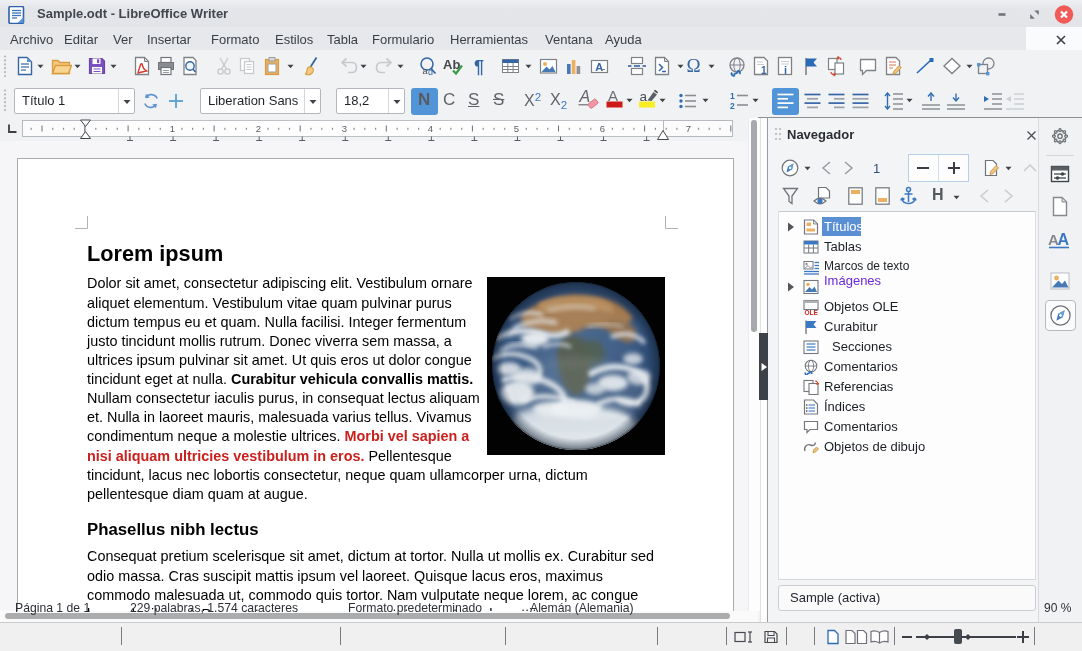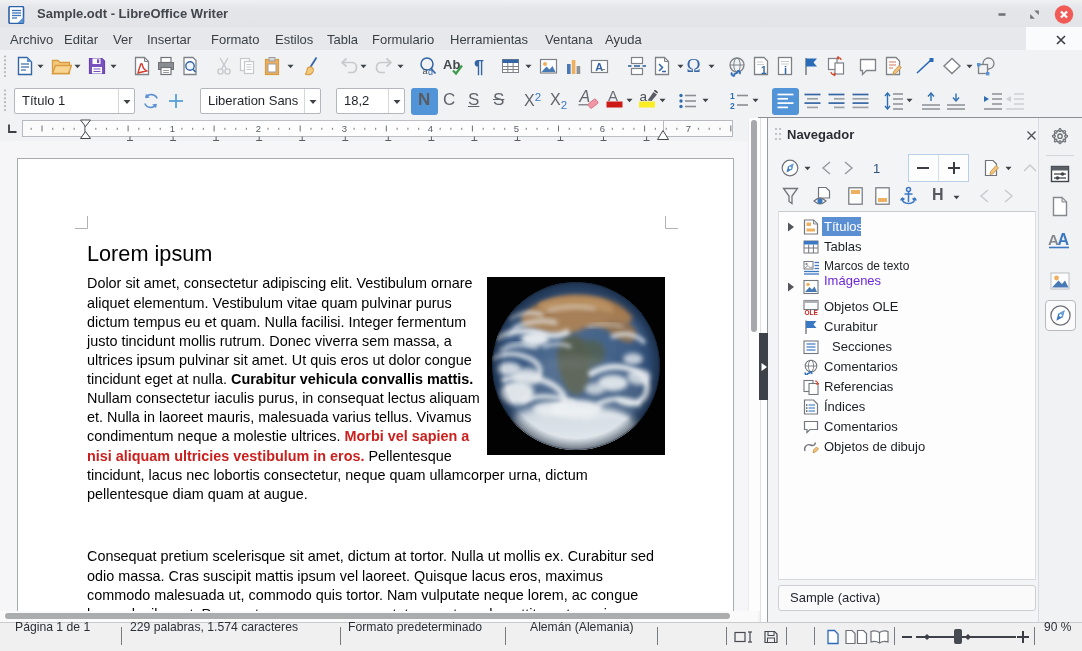--- a/index.html
+++ b/index.html
@@ -20,21 +20,21 @@
 #vthumb{left:751px;top:120px;width:6px;height:212px;background:#a6a8ab;border-radius:3px}
 #splitter{left:760px;top:118px;width:8px;height:504px;background:#fdfdfe;border-left:1px solid #dfe1e3;border-right:1px solid #989ca0}
 #splitbtn{left:759px;top:333px;width:10px;height:67px;background:#3d4249}
 #splitbtn svg{position:absolute;left:1px;top:29px}
 #hscroll{left:0;top:611px;width:758px;height:11px;background:#fafafa}
 #hthumb{left:5px;top:613px;width:725px;height:6px;background:#aaacae;border-radius:3px}
 #navpanel{left:768px;top:118px;width:270px;height:504px;background:#f3f4f6}
 #navtitle{left:787px;top:127px;font-size:13px;font-weight:bold;color:#2a2e34}
 #tabrail{left:1038px;top:118px;width:44px;height:504px;background:#f1f2f4;border-left:1px solid #d8dade}
 #statusbar{left:0;top:622px;width:1082px;height:29px;background:#f0f0f1;border-top:1px solid #c9cbcd}
-.st{top:620px;font-size:12.2px;color:#2c3036}
+.st{top:601px;font-size:12.2px;color:#2c3036}
 .stsep{top:627px;width:1px;height:18px;background:#787c81}
 .doctext{color:#000;letter-spacing:0}
 </style></head>
 <body>
 <div class="abs" id="titlebar"></div>
 <div class="abs" id="titletext">Sample.odt - LibreOffice Writer</div>
 <svg class="abs" style="left:8px;top:6px" width="18" height="18" viewBox="0 0 18 18">
     <rect x="1" y="0.5" width="14.5" height="17" rx="1.5" fill="#fff" stroke="#2f62a8" stroke-width="1.6"></rect>
     <path d="M15.5 11 L15.5 17 L9.5 17 Z" fill="#5b94d6"></path>
     <g stroke="#3a76bb" stroke-width="1.3">
@@ -590,22 +590,23 @@
   </div>
 <div class="abs" id="docarea">
   <div id="page"></div>
 
   <svg class="abs" style="left:75px;top:73.5px" width="13" height="14" viewBox="0 0 13 14">
       <path d="M12.5 1 L12.5 13.5 L0 13.5" fill="none" stroke="#b0b2b5" stroke-width="1"></path>
     </svg>
   <svg class="abs" style="left:664.5px;top:73.5px" width="13" height="14" viewBox="0 0 13 14">
       <path d="M0.5 1 L0.5 13.5 L13 13.5" fill="none" stroke="#b0b2b5" stroke-width="1"></path>
     </svg>
-  <div class="abs doctext" style="left:87px;top:101.5px;font-size:21.7px;font-weight:normal;line-height:21.7px">Lorem ipsum</div>
+  <div class="abs doctext" style="left:87px;top:101.5px;font-size:21.7px;font-weight:bold;line-height:21.7px">Lorem ipsum</div>
   <div class="abs doctext" style="left:87px;top:133.4px;font-size:14.4px;line-height:19.13px">Dolor sit amet, consectetur adipiscing elit. Vestibulum ornare<br>aliquet elementum. Vestibulum vitae quam pulvinar purus<br>dictum tempus eu et quam. Nulla facilisi. Integer fermentum<br>justo tincidunt mollis rutrum. Donec viverra sem massa, a<br>ultrices ipsum pulvinar sit amet. Ut quis eros ut dolor congue<br>tincidunt eget at nulla. <b>Curabitur vehicula convallis mattis.</b><br>Nullam consectetur iaculis purus, in consequat lectus aliquam<br>et. Nulla in laoreet mauris, malesuada varius tellus. Vivamus<br>condimentum neque a molestie ultrices. <b style="color:#c9211e">Morbi vel sapien a</b><br><b style="color:#c9211e">nisi aliquam ultricies vestibulum in eros.</b> Pellentesque<br>tincidunt, lacus nec lobortis consectetur, neque quam ullamcorper urna, dictum<br>pellentesque diam quam at augue.</div>
+  <div class="abs doctext" style="left:87px;top:380.8px;font-size:16.8px;font-weight:bold;line-height:16.8px">Phasellus nibh lectus</div>
   <div class="abs doctext" style="left:87px;top:406.4px;font-size:14.4px;line-height:19.13px">Consequat pretium scelerisque sit amet, dictum at tortor. Nulla ut mollis ex. Curabitur sed<br>odio massa. Cras suscipit mattis ipsum vel laoreet. Quisque lacus eros, maximus<br>commodo malesuada ut, commodo quis tortor. Nam vulputate neque lorem, ac congue<br>lorem denibus et. Praesent arcu magna, consectetur a ante sed, porttitor rutrum risus</div>
   <div class="abs" id="earth" style="left:487px;top:136px;width:178px;height:178px"><svg width="178" height="178" viewBox="0 0 178 178">
 <defs>
 <clipPath id="gc">
             <circle cx="89" cy="89" r="84"></circle>
           </clipPath>
 <radialGradient id="ocean" cx="46%" cy="42%" r="64%">
 <stop offset="0%" stop-color="#46658c"></stop>
             <stop offset="60%" stop-color="#32527c"></stop>
             <stop offset="100%" stop-color="#263f63"></stop>

